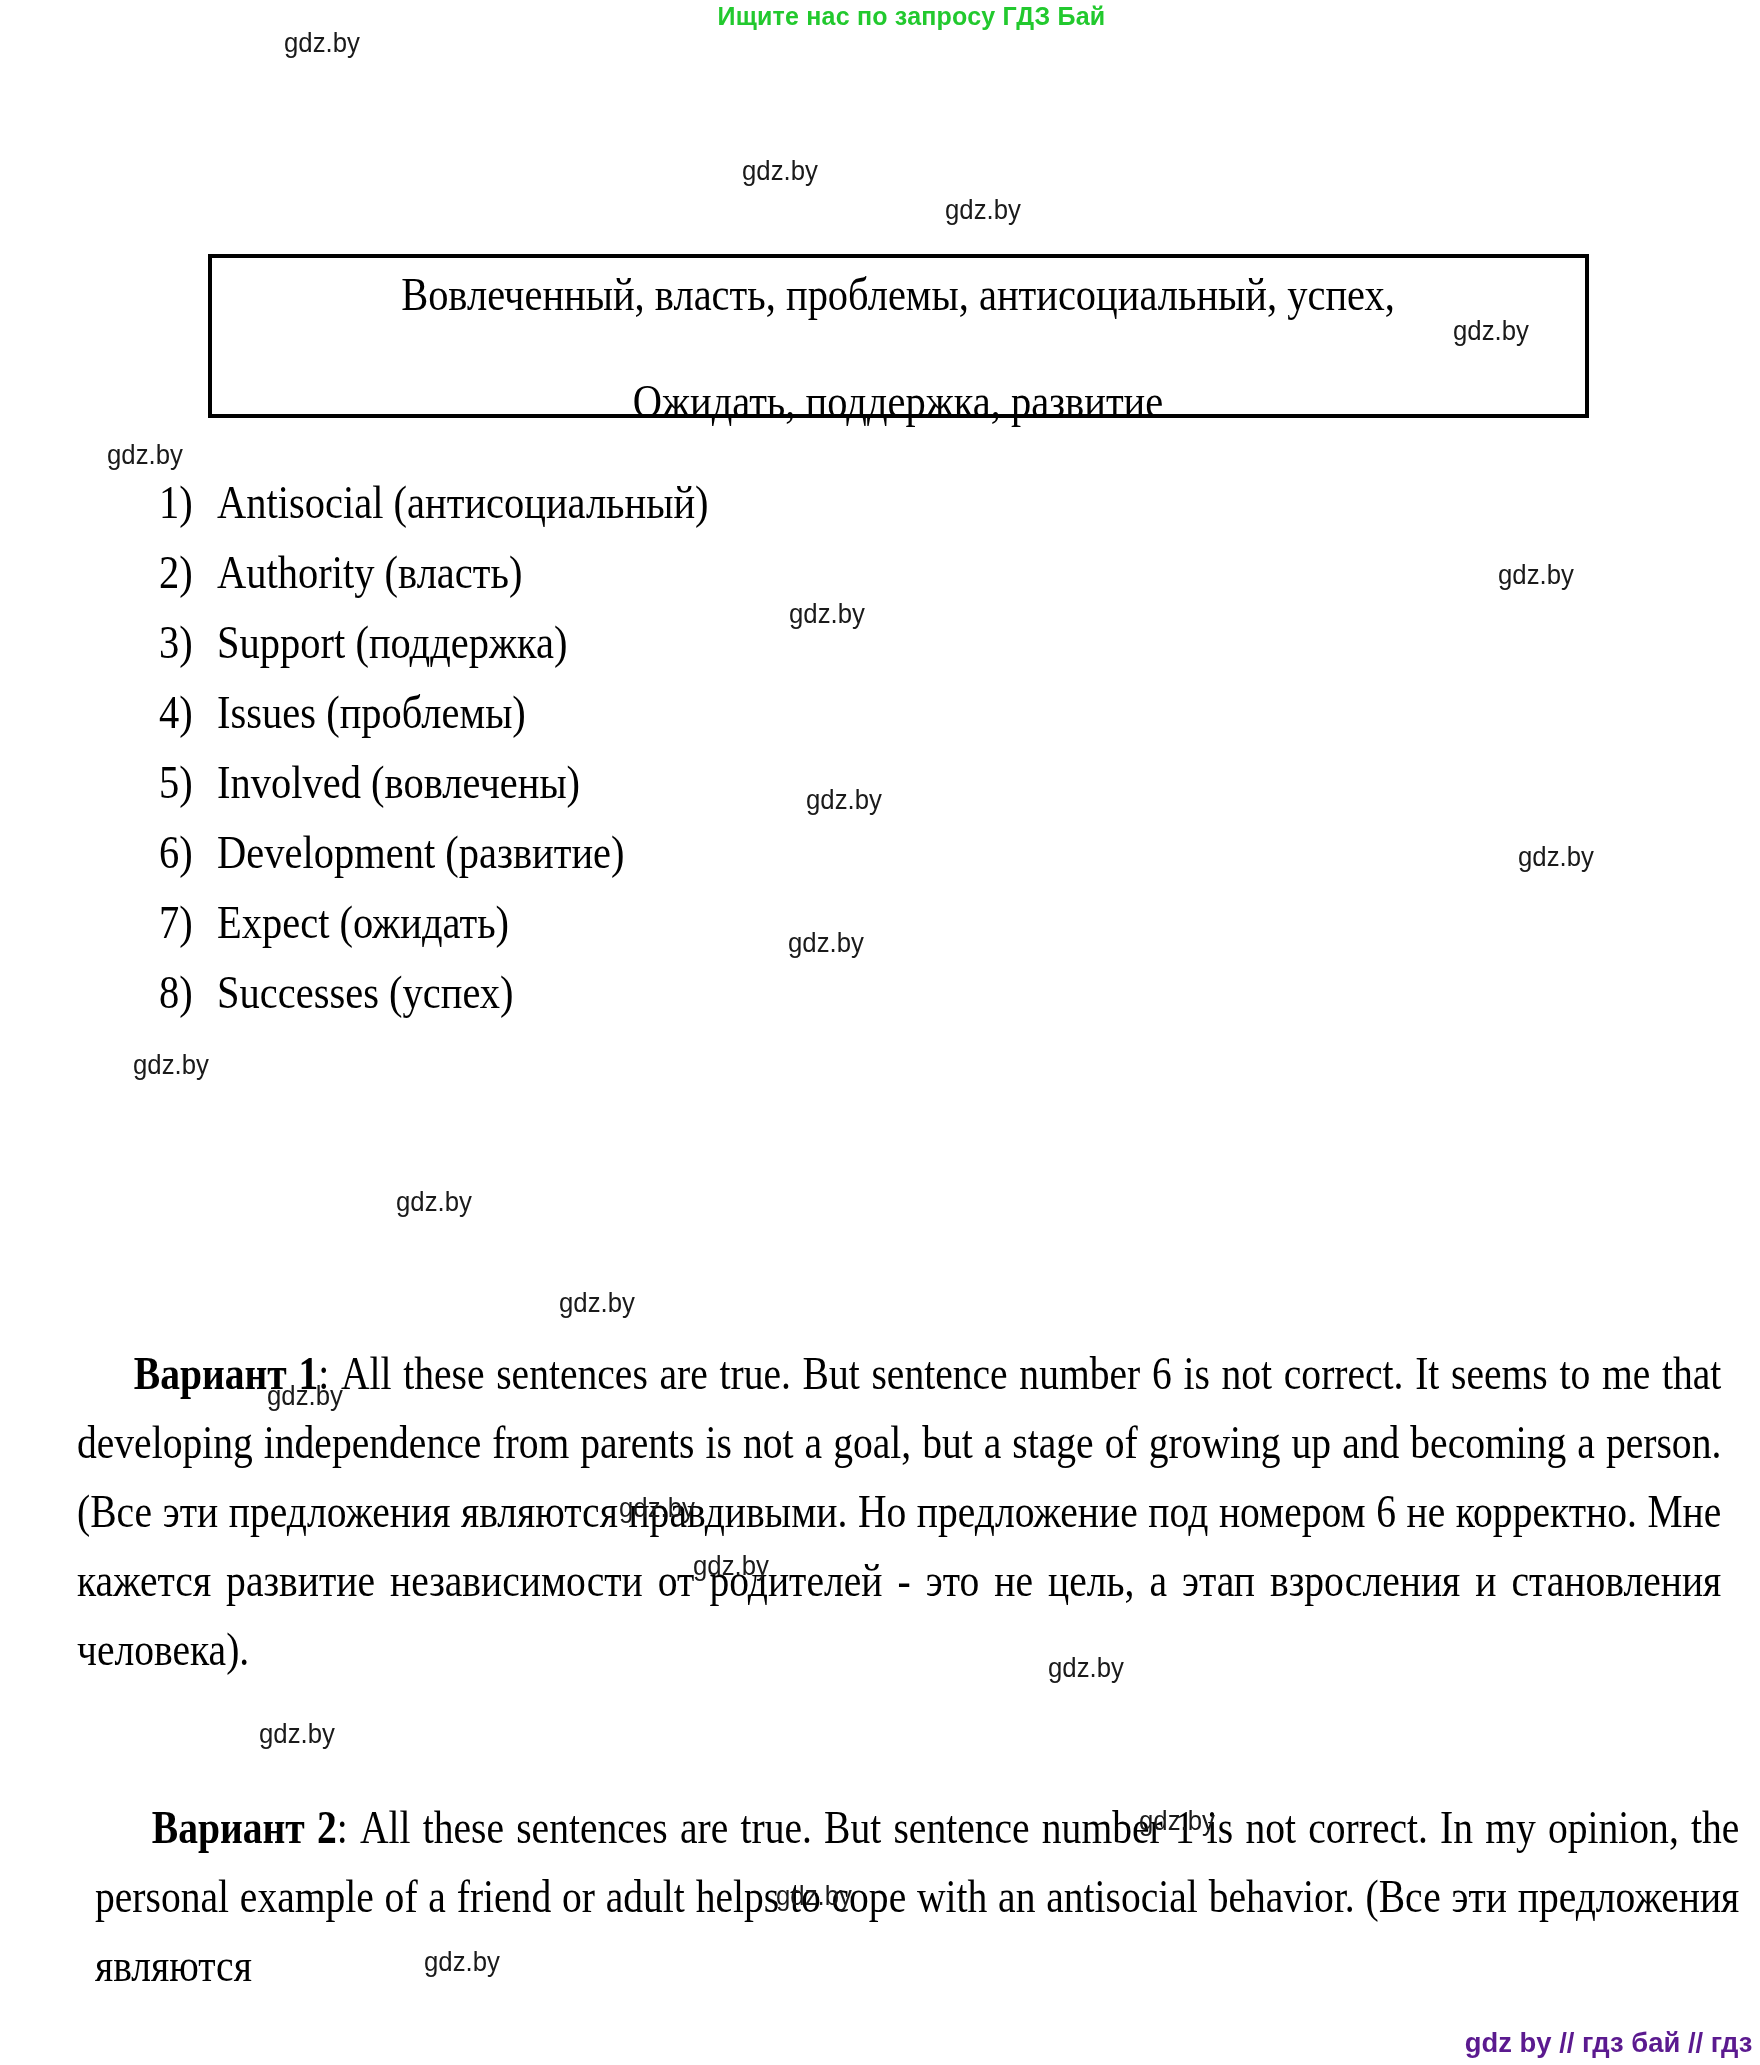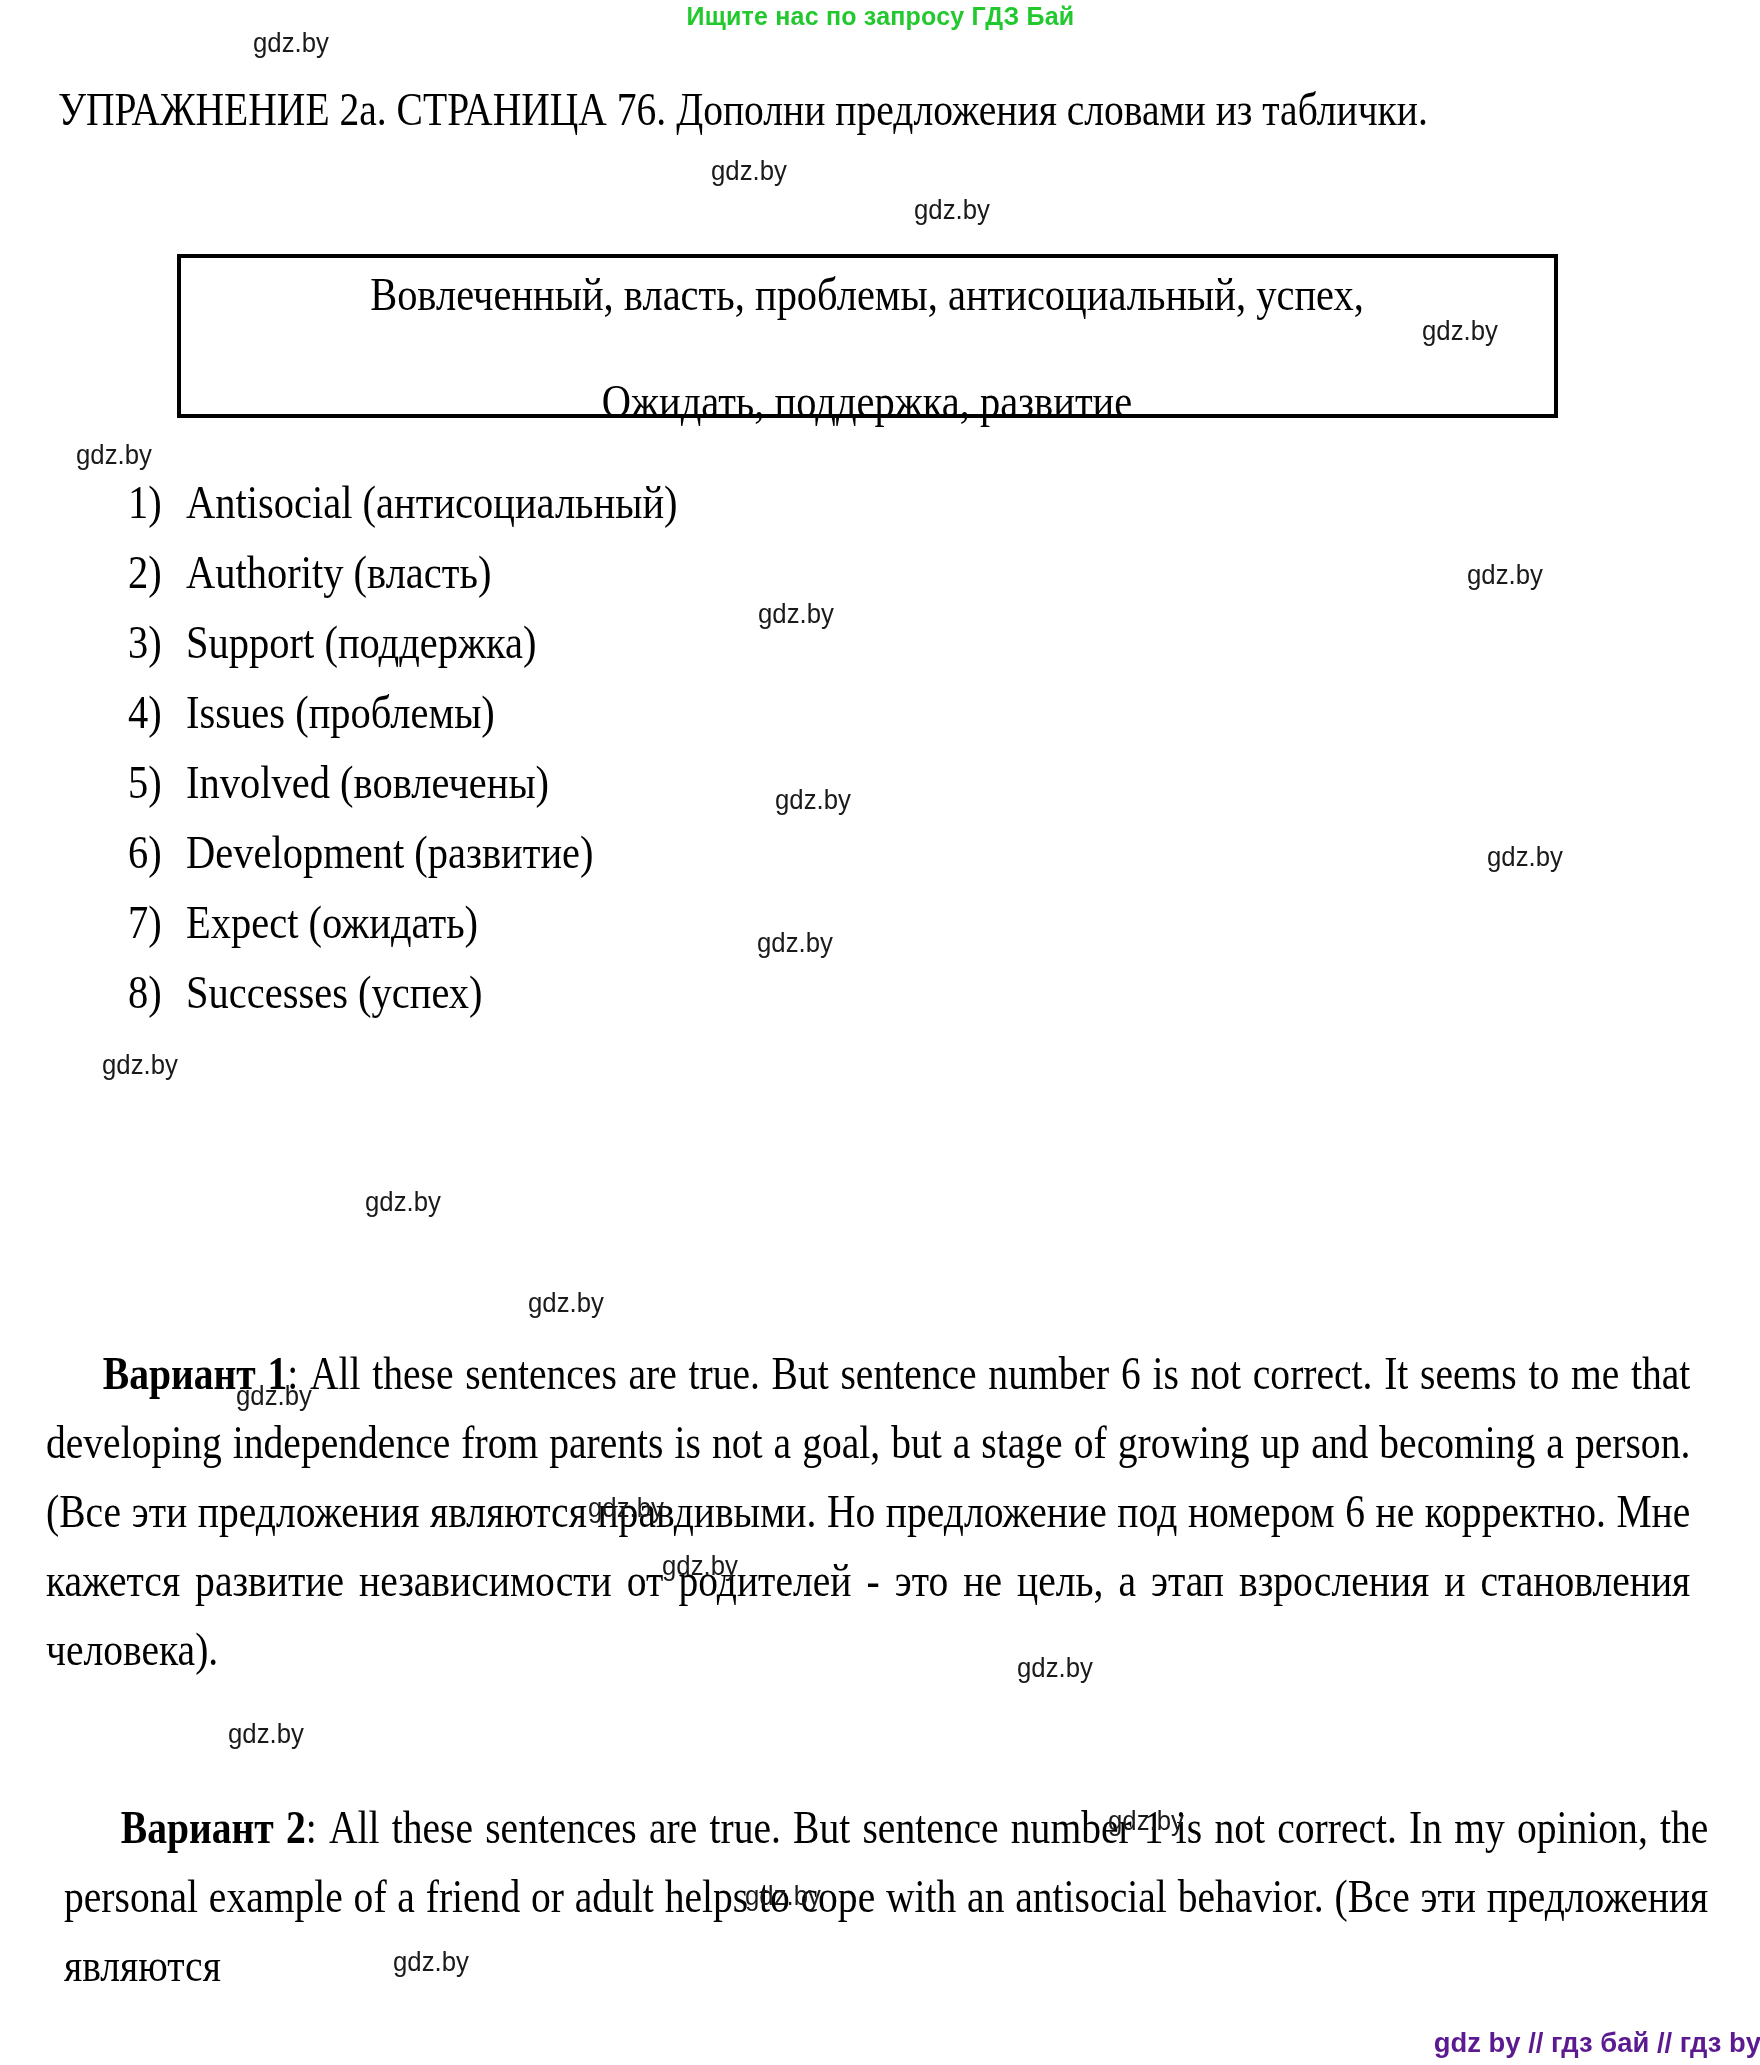--- a/index.html
+++ b/index.html
@@ -12,20 +12,21 @@
     height: 2065px;
     position: relative;
     overflow: hidden;
     font-family: "Liberation Serif", "DejaVu Serif", serif;
     color: #000000;
   }
 
   .page {
     position: absolute;
     inset: 0;
+    margin-left: 31px;
   }
 
   
   .promo {
     position: absolute;
     top: 1.8px;
     left: 0;
     width: 1761px;
     text-align: center;
     font-family: "Liberation Sans", sans-serif;
@@ -168,23 +169,20 @@
   b.vlabel { font-weight: bold; }
   .indent { display: inline-block; width: 66px; }
 </style>
 </head>
 <body>
 
 <div class="page">
 
   <div class="promo">Ищите нас по запросу ГДЗ Бай</div>
 
-  <div class="ex2a">
-    <p class="para heading">УПРАЖНЕНИЕ 2a. СТРАНИЦА 76. Дополни предложения словами из таблички.</p>
-  </div>
 
   <div class="wordbox">
     <div class="wordbox-line1">Вовлеченный, власть, проблемы, антисоциальный, успех,</div>
     <div class="wordbox-line2">Ожидать, поддержка, развитие</div>
   </div>
 
   <ol class="answers">
     <li class="answer-item">
       <span class="answer-num">1)</span>
       <span class="answer-text">Antisocial (антисоциальный)</span>

